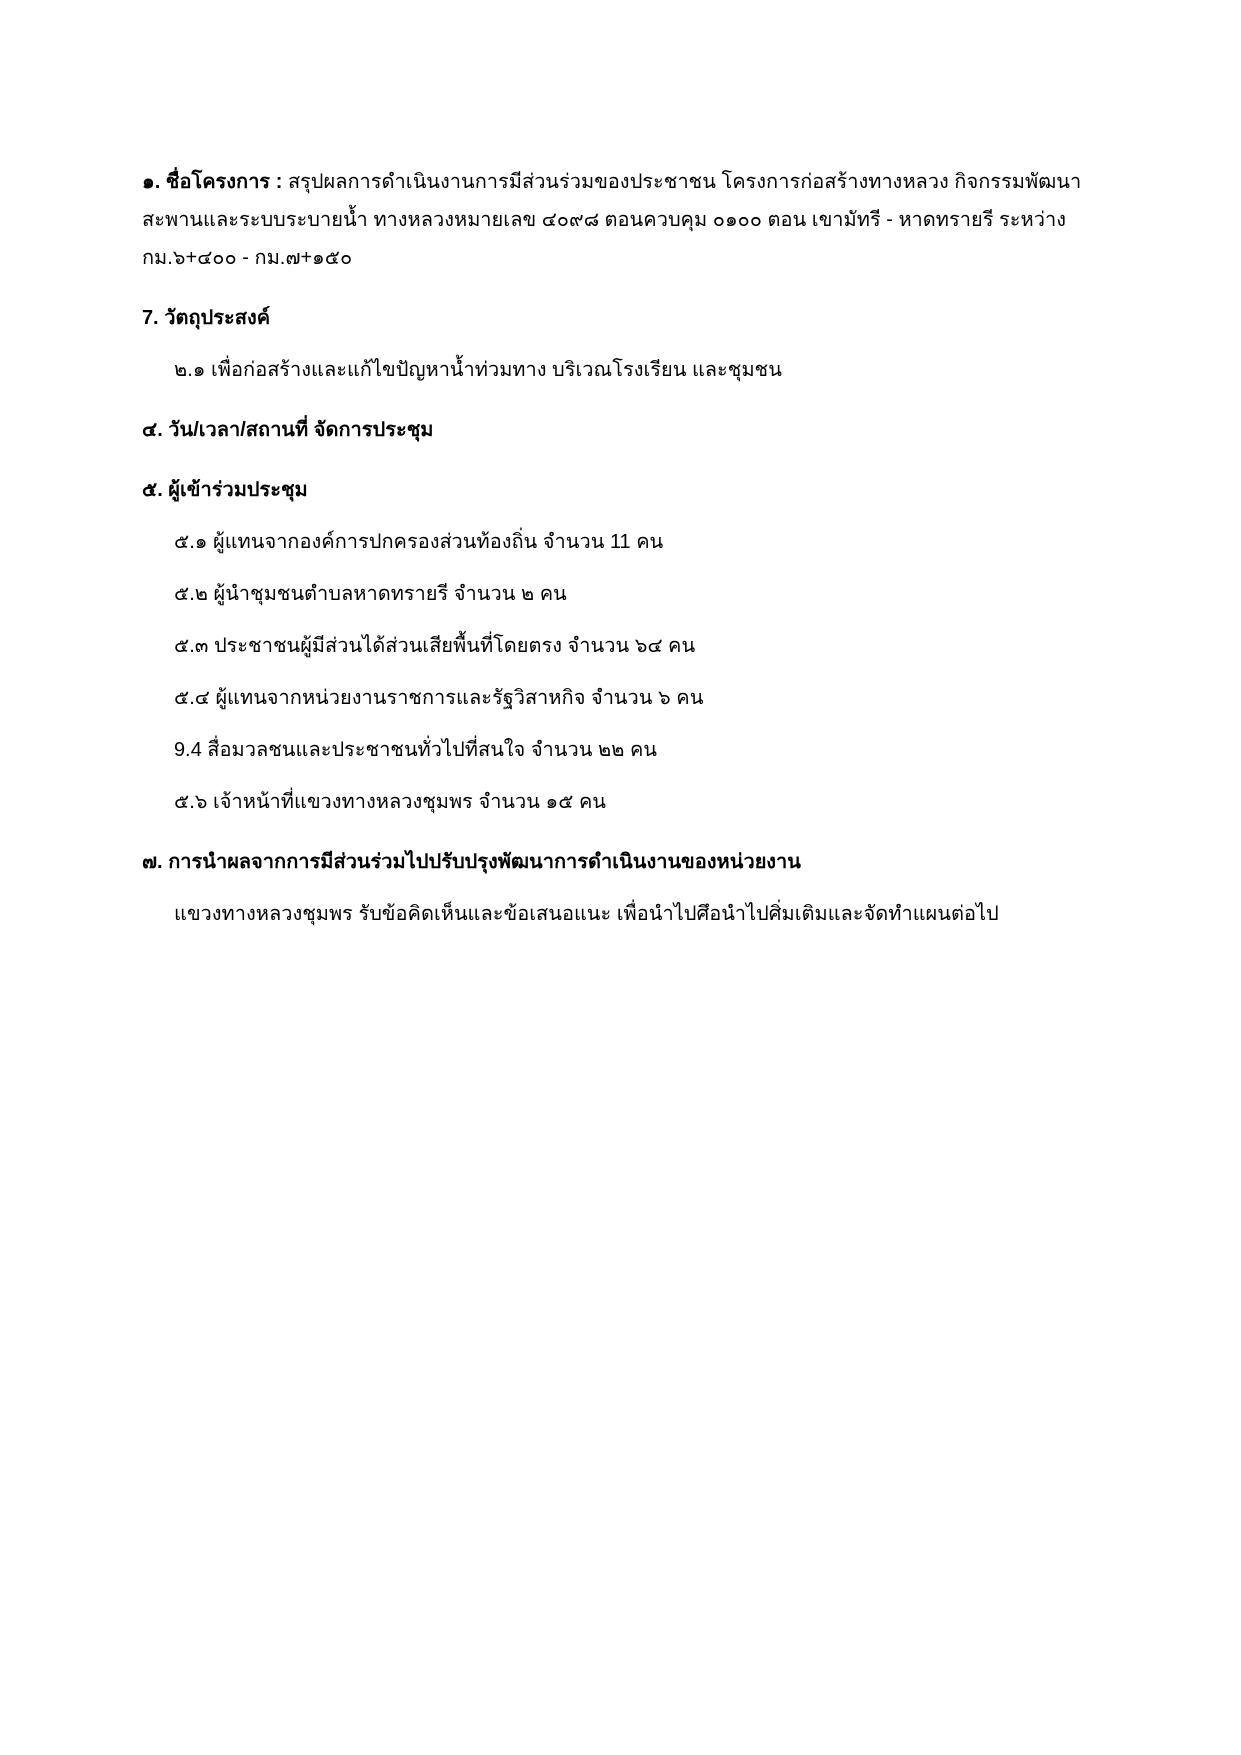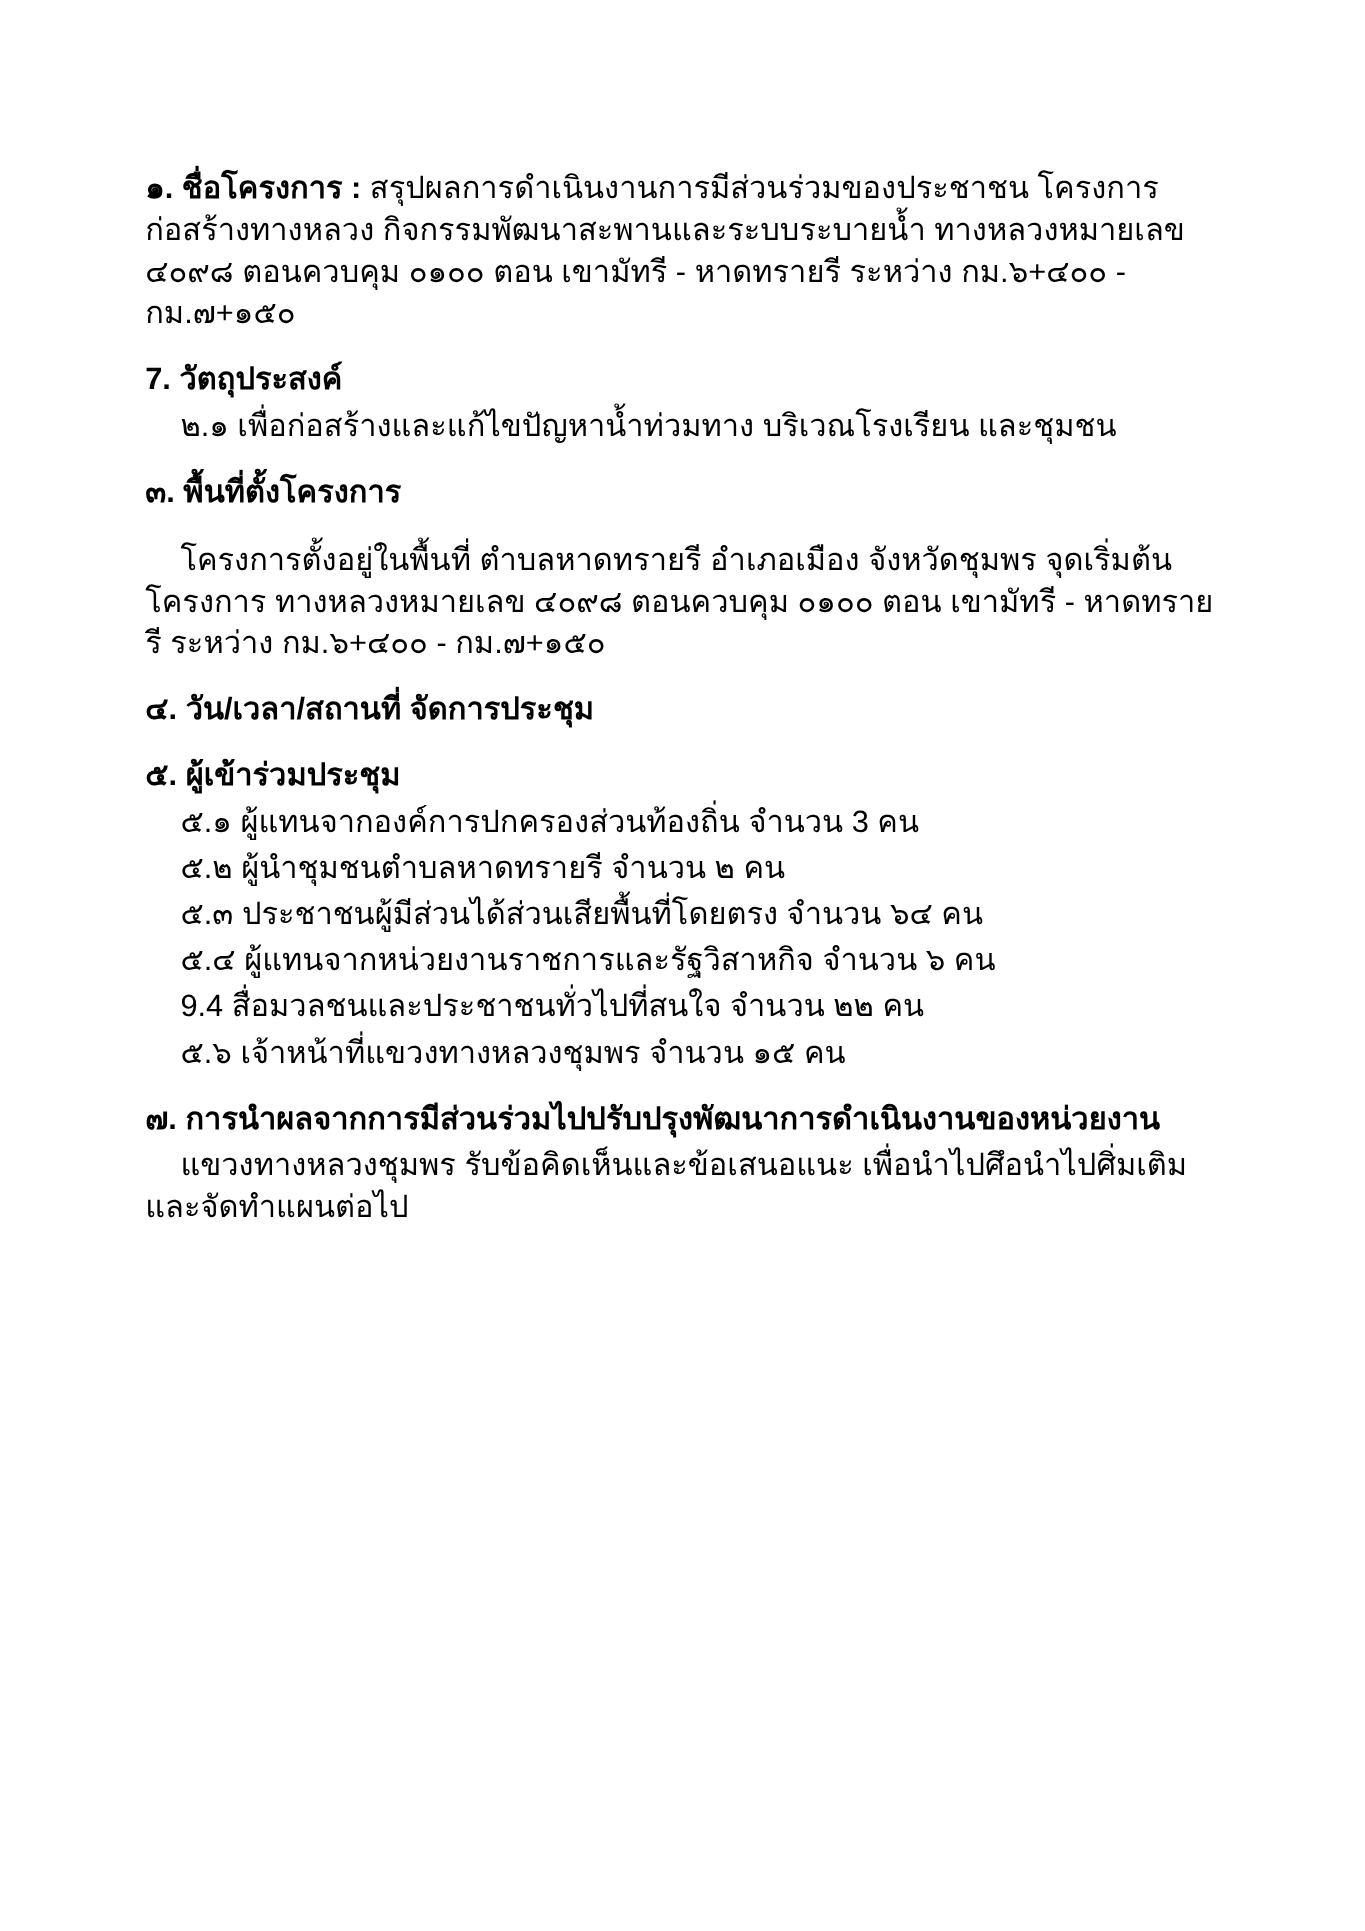--- a/index.html
+++ b/index.html
@@ -20,23 +20,23 @@
     height: 1755px;
     padding: 148px 128px 0 128px;
     background: #ffffff;
   }
   .doc {
     font-size: 24px;
     line-height: 38px;
     text-align: left;
   }
   p, h2 {
-    margin: 4px;
+    margin: 14px;
     padding: 0;
-    font-size: 28px;
+    font-size: 20px;
     line-height: 38px;
     font-weight: normal;
   }
   .section {
     margin-top: 22px;
   }
   .section:first-child {
     margin-top: 0;
   }
   .bold {
@@ -60,32 +60,28 @@
 
     <div class="section">
       <p><span class="bold">๑. ชื่อโครงการ :</span><span> สรุปผลการดำเนินงานการมีส่วนร่วมของประชาชน โครงการก่อสร้างทางหลวง กิจกรรมพัฒนาสะพานและระบบระบายน้ำ ทางหลวงหมายเลข ๔๐๙๘ ตอนควบคุม ๐๑๐๐ ตอน เขามัทรี - หาดทรายรี ระหว่าง กม.๖+๔๐๐ - กม.๗+๑๕๐</span></p>
     </div>
 
     <div class="section">
       <h2 class="heading">7. วัตถุประสงค์</h2>
       <p class="indent">๒.๑ เพื่อก่อสร้างและแก้ไขปัญหาน้ำท่วมทาง บริเวณโรงเรียน และชุมชน</p>
     </div>
 
-    <div class="section">
-      <h2 class="heading">๓. พื้นที่ตั้งโครงการ</h2>
-      <p class="indent body-gap">โครงการตั้งอยู่ในพื้นที่ ตำบลหาดทรายรี อำเภอเมือง จังหวัดชุมพร จุดเริ่มต้นโครงการ ทางหลวงหมายเลข ๔๐๙๘ ตอนควบคุม ๐๑๐๐ ตอน เขามัทรี - หาดทรายรี ระหว่าง กม.๖+๔๐๐ - กม.๗+๑๕๐</p>
-    </div>
 
     <div class="section">
       <h2 class="heading">๔. วัน/เวลา/สถานที่ จัดการประชุม</h2>
     </div>
 
     <div class="section">
       <h2 class="heading">๕. ผู้เข้าร่วมประชุม</h2>
-      <p class="indent">๕.๑ ผู้แทนจากองค์การปกครองส่วนท้องถิ่น จำนวน 3 คน</p>
+      <p class="indent">๕.๑ ผู้แทนจากองค์การปกครองส่วนท้องถิ่น จำนวน 11 คน</p>
       <p class="indent">๕.๒ ผู้นำชุมชนตำบลหาดทรายรี จำนวน ๒ คน</p>
       <p class="indent">๕.๓ ประชาชนผู้มีส่วนได้ส่วนเสียพื้นที่โดยตรง จำนวน ๖๔ คน</p>
       <p class="indent">๕.๔ ผู้แทนจากหน่วยงานราชการและรัฐวิสาหกิจ จำนวน ๖ คน</p>
       <p class="indent">9.4 สื่อมวลชนและประชาชนทั่วไปที่สนใจ จำนวน ๒๒ คน</p>
       <p class="indent">๕.๖ เจ้าหน้าที่แขวงทางหลวงชุมพร จำนวน ๑๕ คน</p>
     </div>
 
 
     <div class="section">
       <h2 class="heading">๗. การนำผลจากการมีส่วนร่วมไปปรับปรุงพัฒนาการดำเนินงานของหน่วยงาน</h2>

